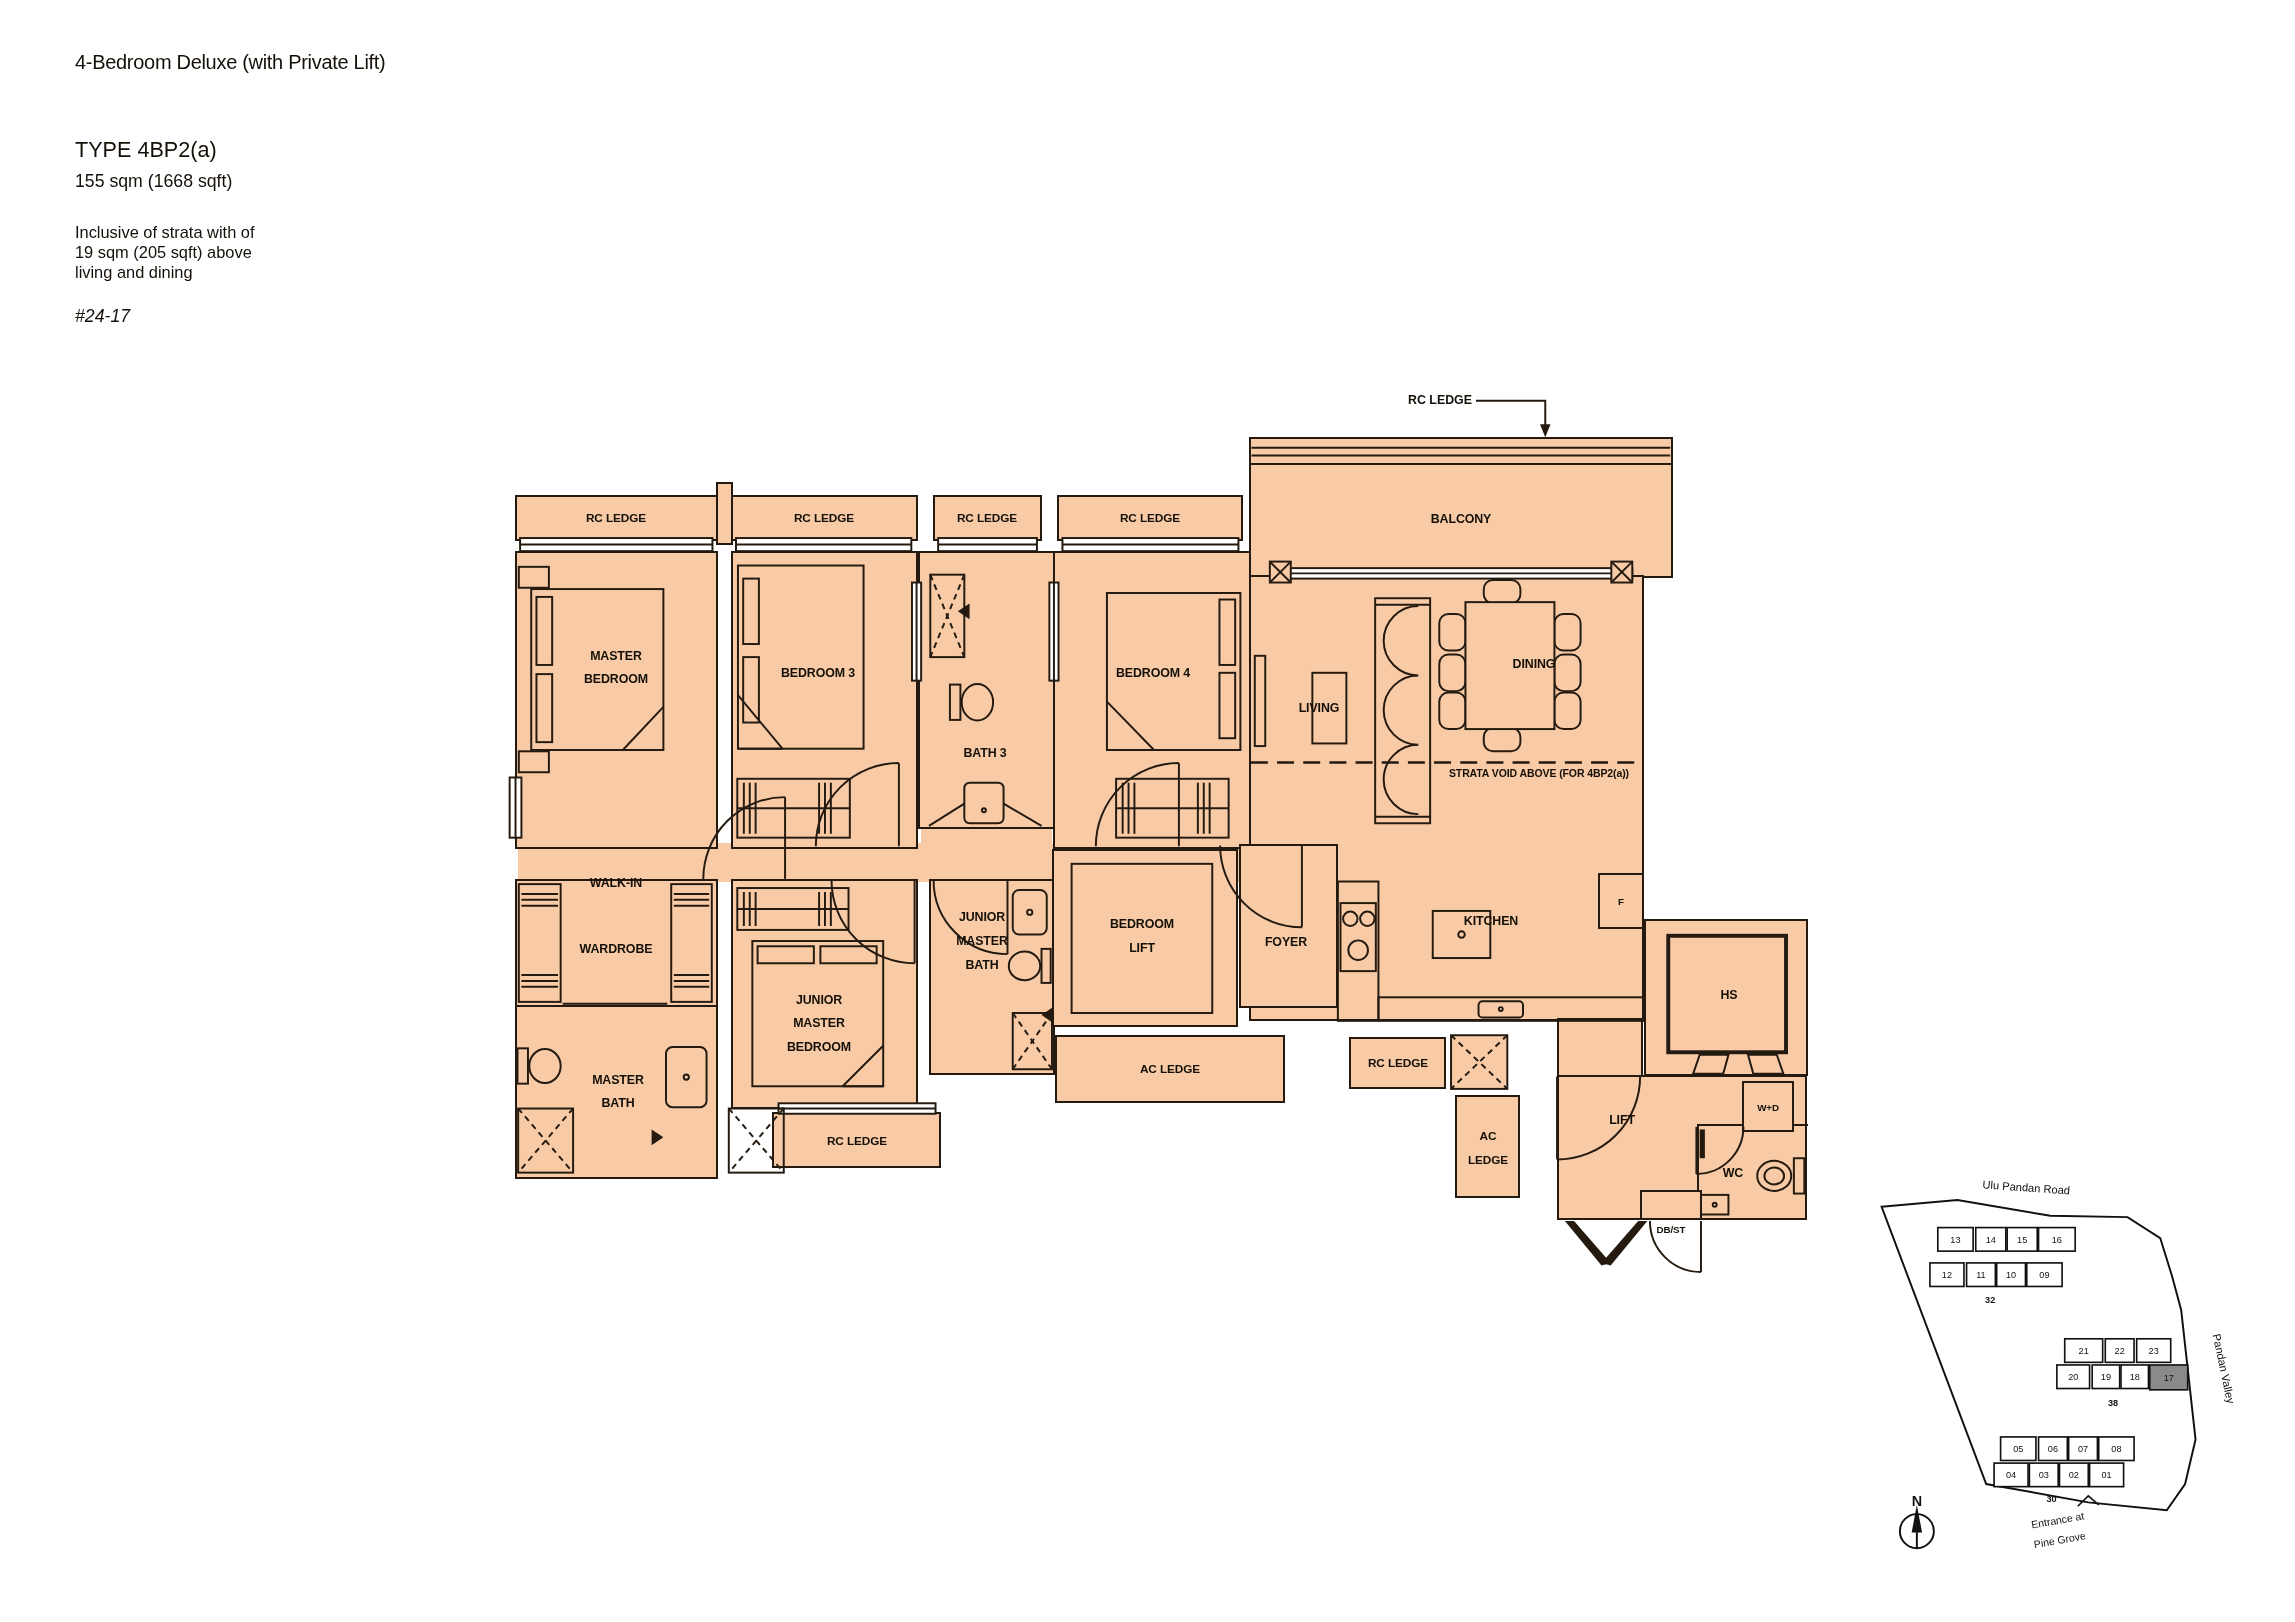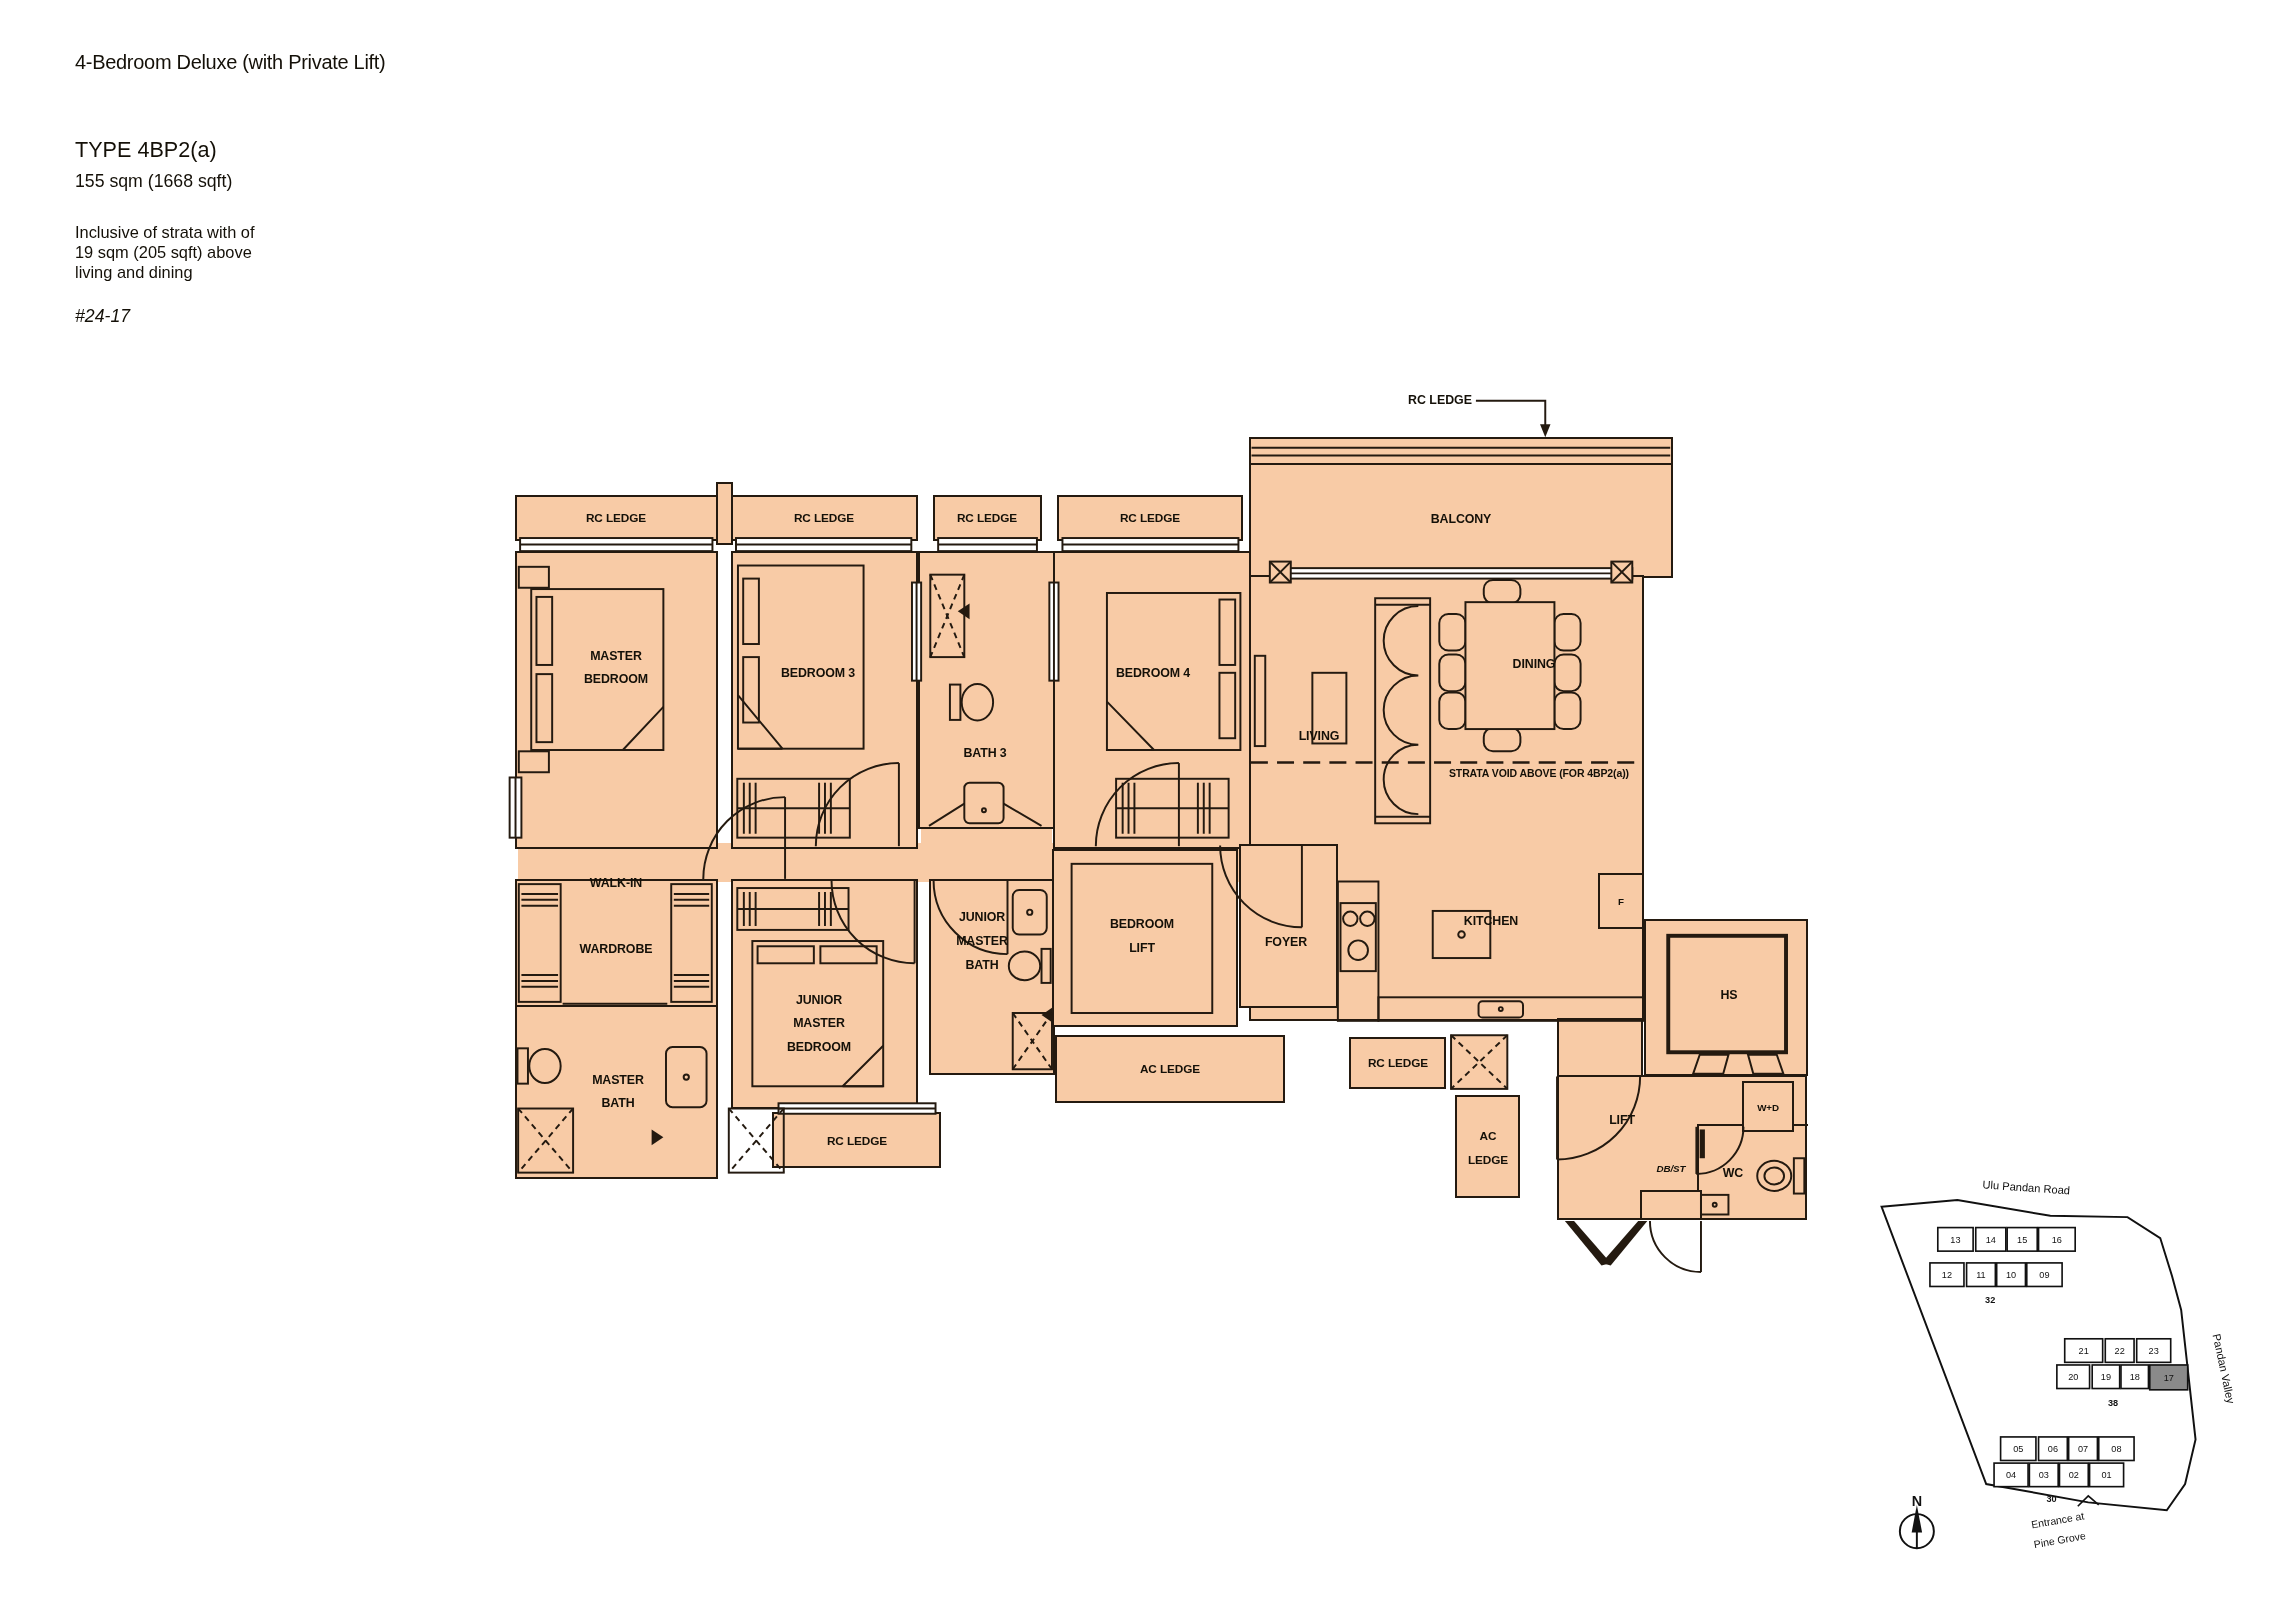--- a/index.html
+++ b/index.html
@@ -402,21 +402,21 @@
 <div class="lbl sm" style="left:987px;top:518px;">RC LEDGE</div>
 <div class="lbl sm" style="left:1150px;top:518px;">RC LEDGE</div>
 <div class="lbl-r sm" style="left:1472px;top:400px;">RC LEDGE</div>
 <div class="lbl" style="left:1461px;top:519px;">BALCONY</div>
 
 <div class="lbl" style="left:616px;top:656px;">MASTER</div>
 <div class="lbl" style="left:616px;top:679px;">BEDROOM</div>
 <div class="lbl" style="left:818px;top:673px;">BEDROOM 3</div>
 <div class="lbl" style="left:985px;top:753px;">BATH 3</div>
 <div class="lbl" style="left:1153px;top:673px;">BEDROOM 4</div>
-<div class="lbl" style="left:1319px;top:736px;">LIVING</div>
+<div class="lbl" style="left:1319px;top:708px;">LIVING</div>
 <div class="lbl" style="left:1534px;top:664px;">DINING</div>
 <div class="strata" style="left:1629px;top:773px;">STRATA VOID ABOVE (FOR 4BP2(a))</div>
 
 <div class="lbl" style="left:616px;top:883px;">WALK-IN</div>
 <div class="lbl" style="left:616px;top:949px;">WARDROBE</div>
 <div class="lbl" style="left:618px;top:1080px;">MASTER</div>
 <div class="lbl" style="left:618px;top:1103px;">BATH</div>
 <div class="lbl" style="left:819px;top:1000px;">JUNIOR</div>
 <div class="lbl" style="left:819px;top:1023px;">MASTER</div>
 <div class="lbl" style="left:819px;top:1047px;">BEDROOM</div>
@@ -424,21 +424,21 @@
 <div class="lbl" style="left:982px;top:941px;">MASTER</div>
 <div class="lbl" style="left:982px;top:965px;">BATH</div>
 <div class="lbl" style="left:1142px;top:924px;">BEDROOM</div>
 <div class="lbl" style="left:1142px;top:948px;">LIFT</div>
 <div class="lbl" style="left:1286px;top:942px;">FOYER</div>
 <div class="lbl" style="left:1491px;top:921px;">KITCHEN</div>
 <div class="lbl" style="left:1729px;top:995px;">HS</div>
 <div class="lbl" style="left:1622px;top:1120px;">LIFT</div>
 <div class="lbl" style="left:1733px;top:1173px;">WC</div>
 <div class="lbl xs" style="left:1768px;top:1107px;">W+D</div>
-<div class="lbl xs" style="left:1671px;top:1168px;font-style:italic;">DB/ST</div>
+<div class="lbl xs" style="left:1671px;top:1229px;">DB/ST</div>
 <div class="lbl xs" style="left:1621px;top:901px;">F</div>
 
 <div class="lbl sm" style="left:857px;top:1141px;">RC LEDGE</div>
 <div class="lbl sm" style="left:1170px;top:1069px;">AC LEDGE</div>
 <div class="lbl sm" style="left:1398px;top:1063px;">RC LEDGE</div>
 <div class="lbl sm" style="left:1488px;top:1136px;">AC</div>
 <div class="lbl sm" style="left:1488px;top:1160px;">LEDGE</div>
 
 
 </body></html>

